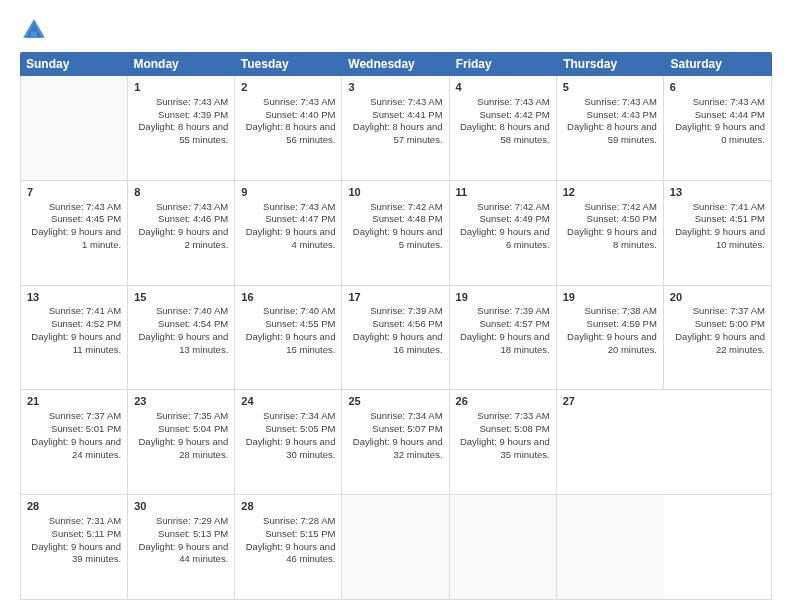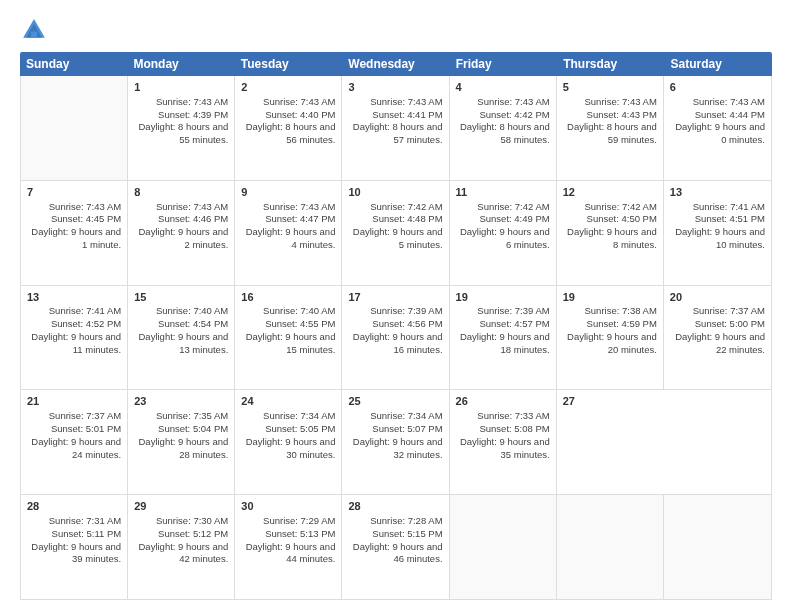--- a/index.html
+++ b/index.html
@@ -266,24 +266,20 @@
           <div class="cal-cell">
             <span class="day-num">27</span>
           </div>
         </div>
         <div class="cal-week">
           <div class="cal-cell">
             <span class="day-num">28</span>
             <div class="day-info">Sunrise: 7:31 AM<br>Sunset: 5:11 PM<br>Daylight: 9 hours and 39 minutes.</div>
           </div>
           <div class="cal-cell">
-            <span class="day-num">29</span>
-            <div class="day-info">Sunrise: 7:30 AM<br>Sunset: 5:12 PM<br>Daylight: 9 hours and 42 minutes.</div>
-          </div>
-          <div class="cal-cell">
             <span class="day-num">30</span>
             <div class="day-info">Sunrise: 7:29 AM<br>Sunset: 5:13 PM<br>Daylight: 9 hours and 44 minutes.</div>
           </div>
           <div class="cal-cell">
             <span class="day-num">28</span>
             <div class="day-info">Sunrise: 7:28 AM<br>Sunset: 5:15 PM<br>Daylight: 9 hours and 46 minutes.</div>
           </div>
           <div class="cal-cell empty"></div>
           <div class="cal-cell empty"></div>
           <div class="cal-cell empty"></div>

